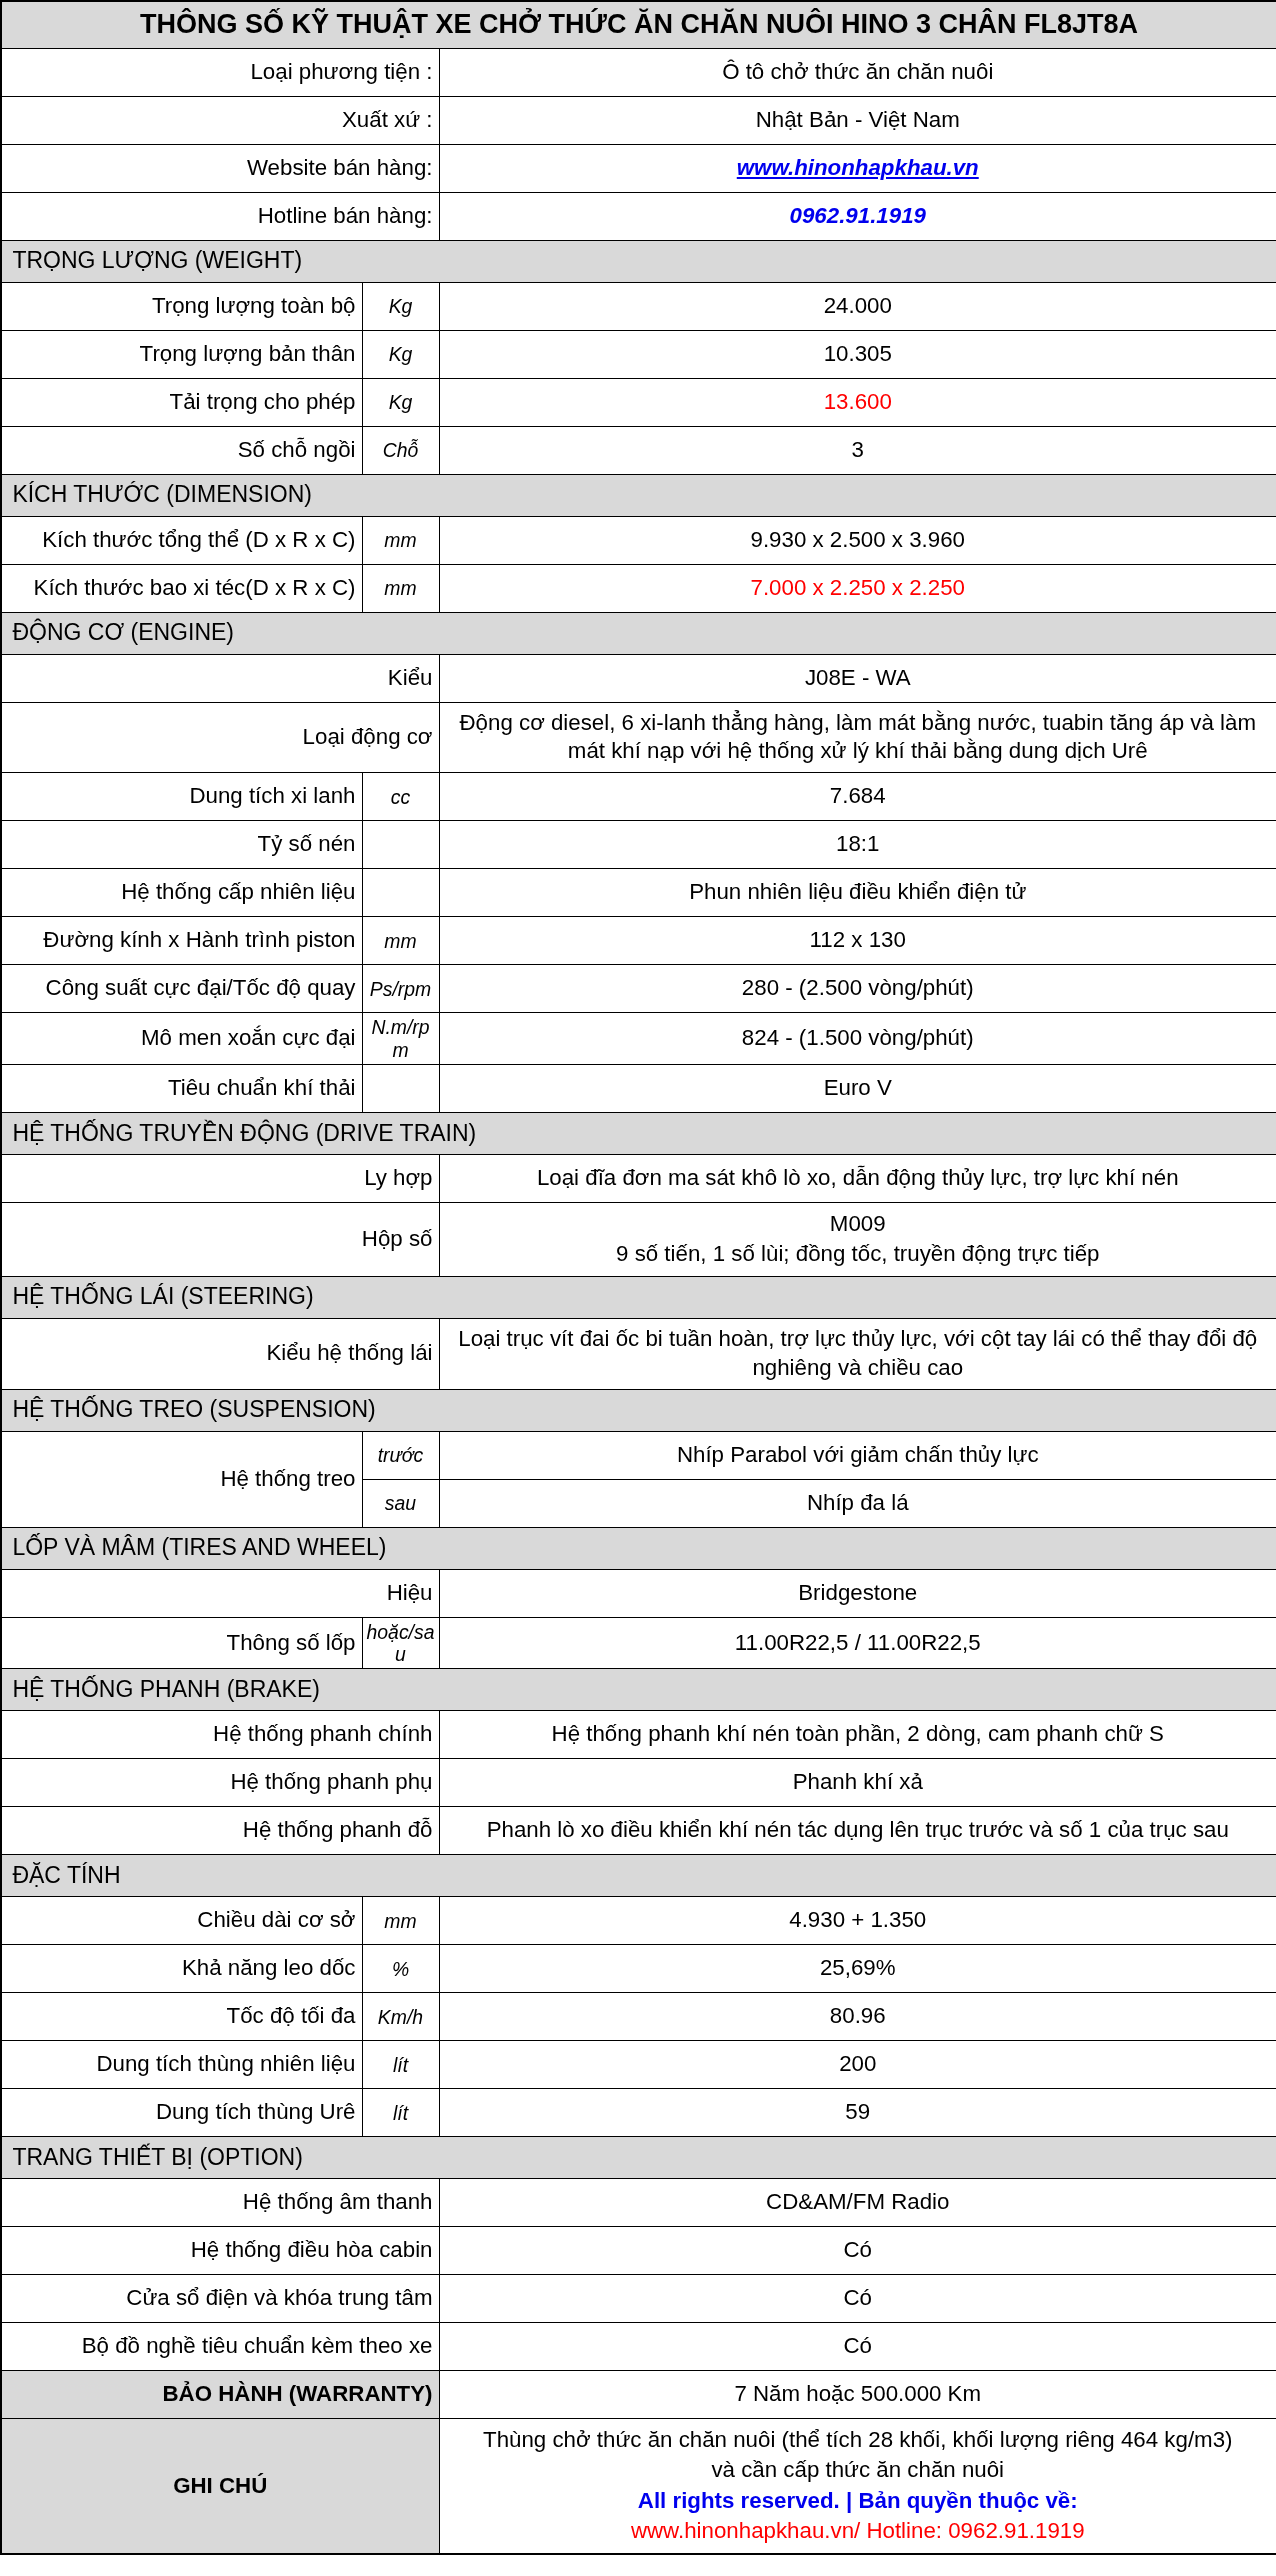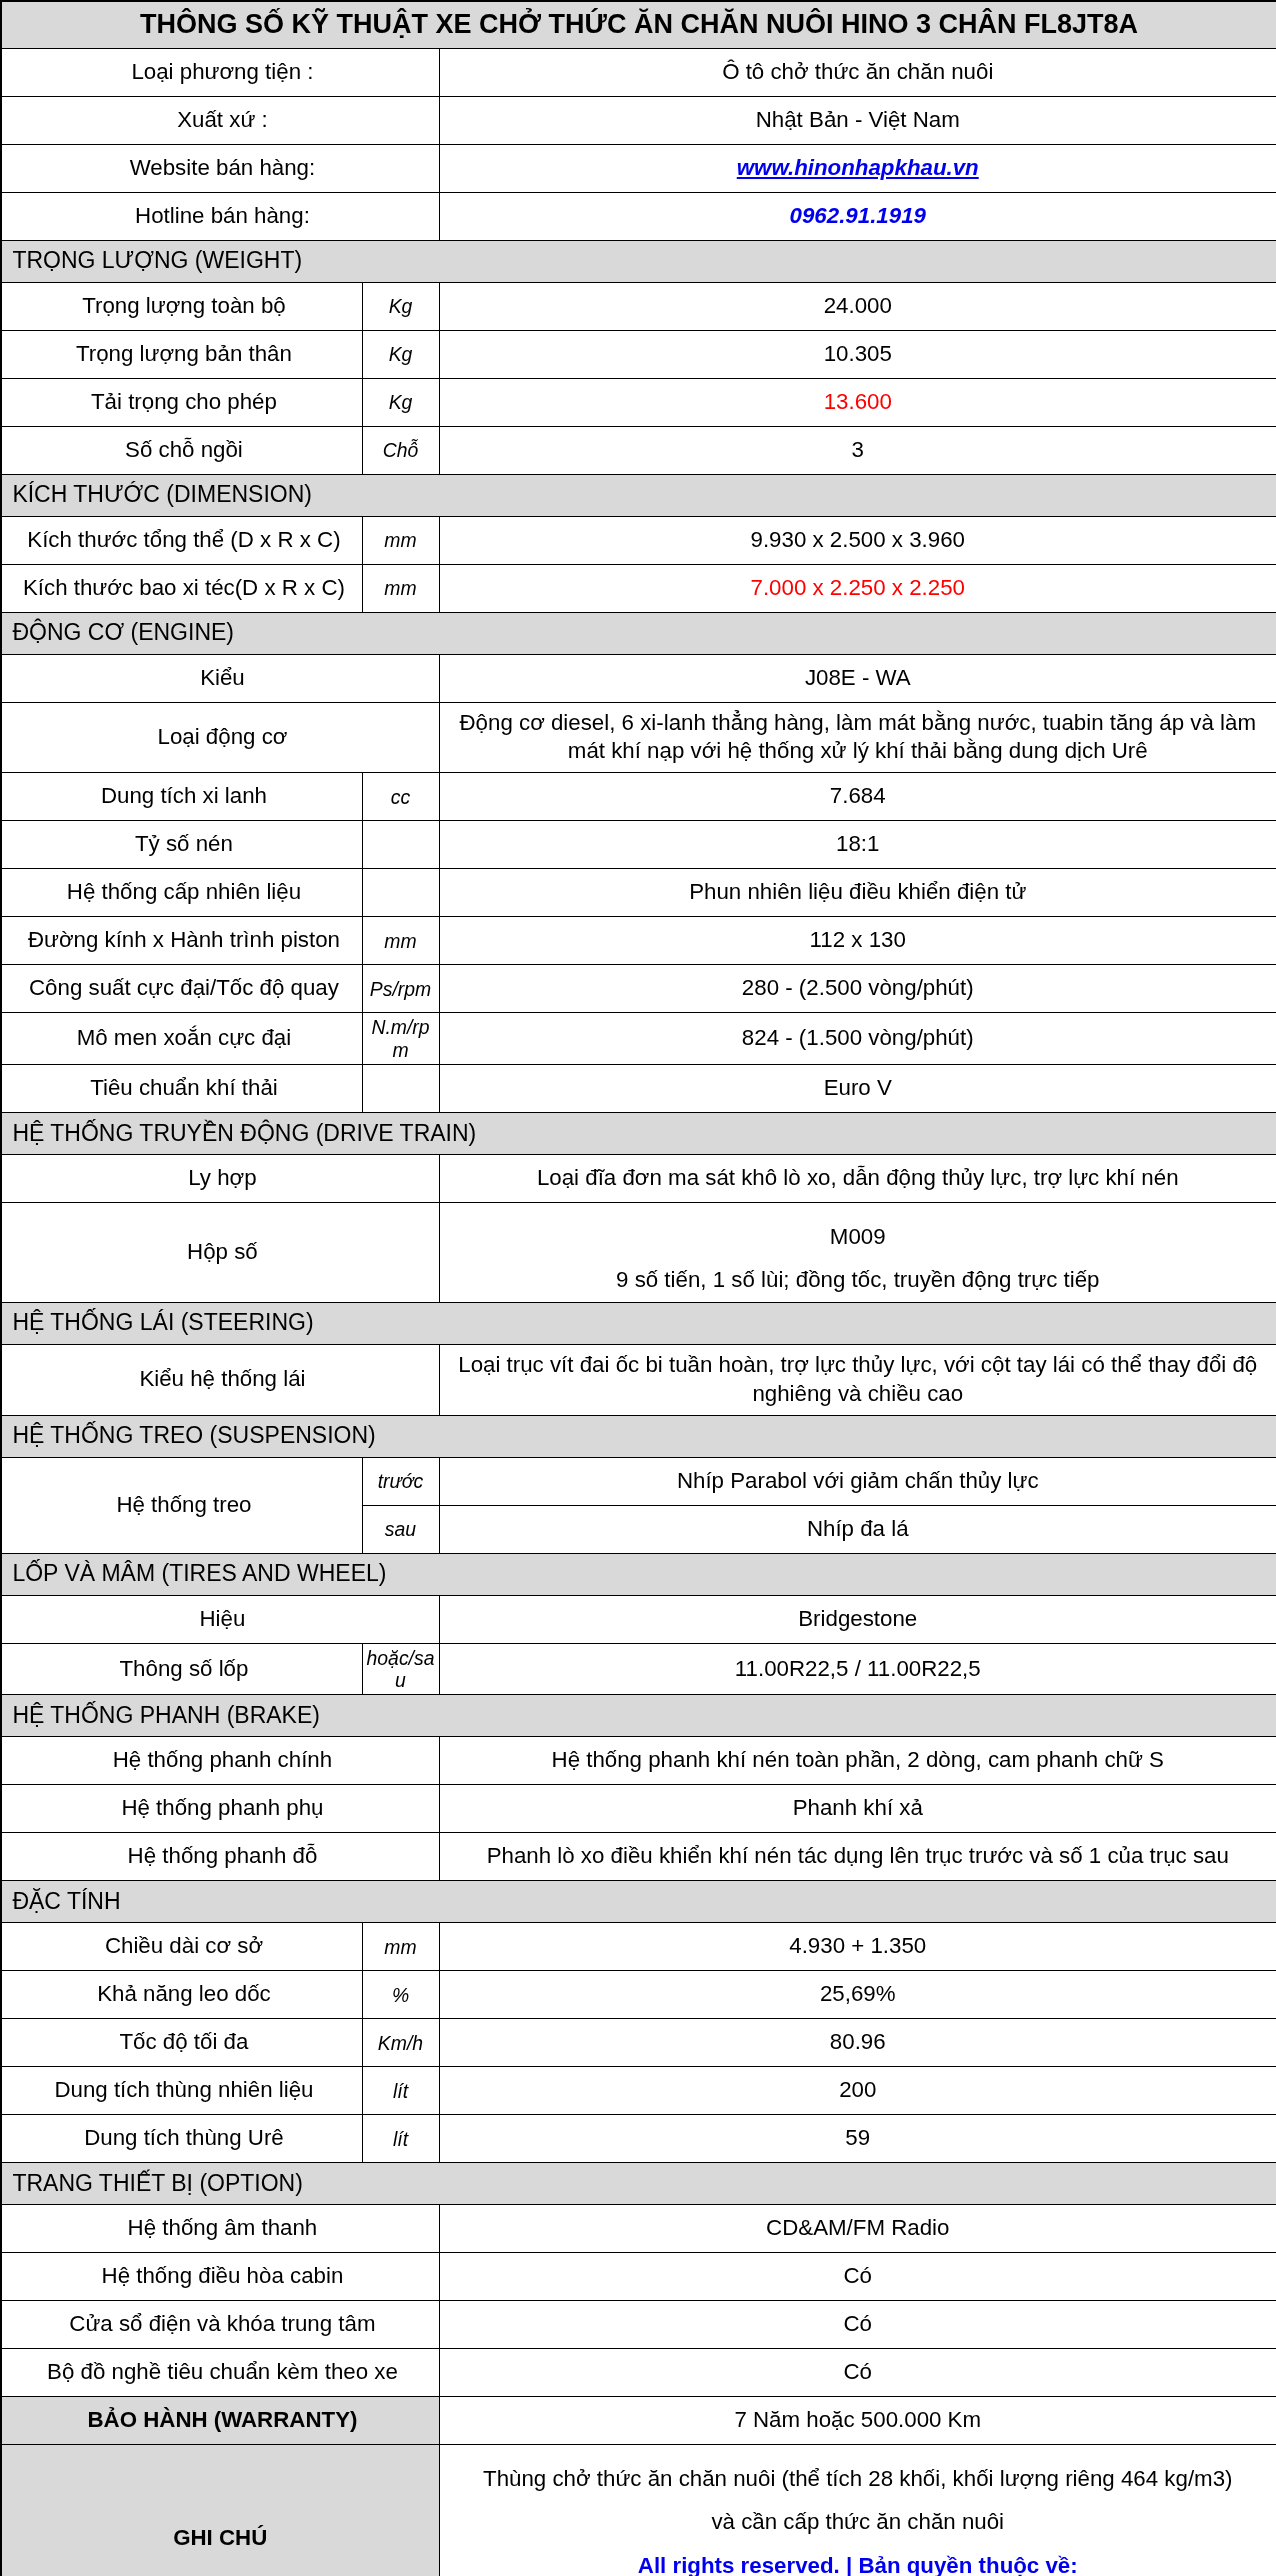--- a/index.html
+++ b/index.html
@@ -37,21 +37,21 @@
   .t-section {
     height: 42px;
     background: var(--section-bg, #d9d9d9);
     font-weight: 400;
     font-size: 23px;
     text-align: left;
     padding: 4.5px 10.4px;
   }
   .t-label {
     height: 48px;
-    text-align: center;
+    text-align: right;
     padding: 6px 6px 6px 10.4px;
   }
   .t-label--strong {
     font-weight: 700;
     background: var(--section-bg, #d9d9d9);
   }
   .t-label--note {
     font-weight: 700;
     background: var(--section-bg, #d9d9d9);
     text-align: center;
@@ -79,21 +79,21 @@
     font-weight: 700;
     font-style: italic;
     text-decoration: underline;
     cursor: pointer;
   }
   .v-hotline {
     color: var(--blue, #00e);
     font-weight: 700;
     font-style: italic;
   }
-  .v-line { padding: 0.7px 0; margin-top: 13px; }
+  .v-line { padding: 0.7px 0; }
   .v-blue-bold { color: var(--blue, #00e); font-weight: 700; }
   .v-red-bold  { color: var(--red, #f00);  font-weight: 400; }
 </style>
 </head>
 <body>
 
 <table class="spec">
   <colgroup>
     <col class="col-label">
     <col class="col-unit">

